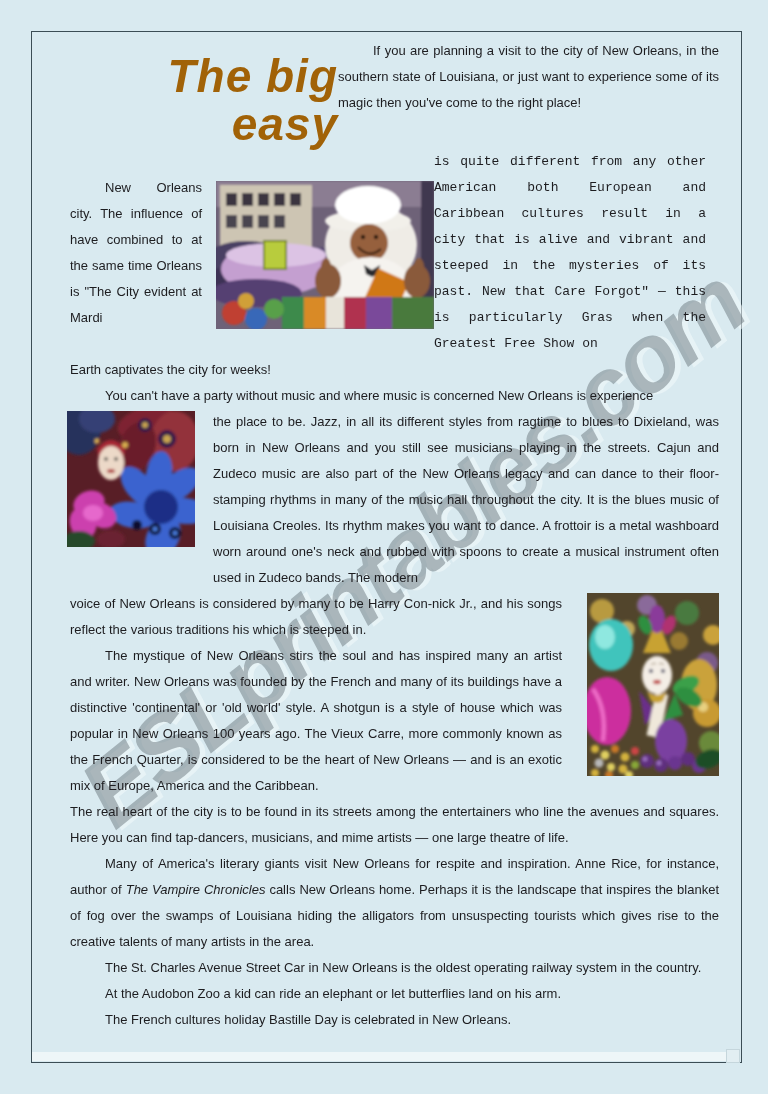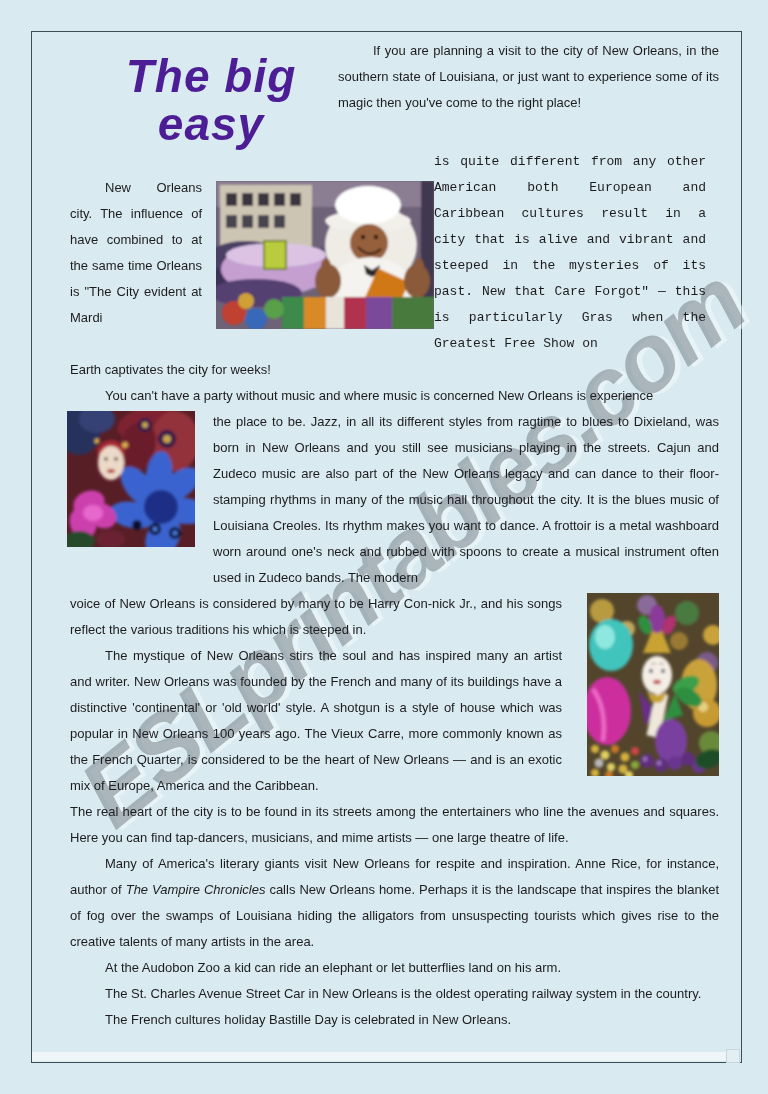--- a/index.html
+++ b/index.html
@@ -23,21 +23,21 @@
   .flow{
     position:absolute;left:70px;top:38px;width:649px;z-index:2;
     font-size:13px;line-height:26px;color:#1d1d20;text-align:justify;
   }
   .flow p{margin:0;}
   .indent{text-indent:35px;}
   .header{display:flow-root;}
   .title{
     float:left;width:268px;padding:14px 0 0 14px;box-sizing:border-box;
     font-size:46px;line-height:1.05;font-weight:bold;font-style:italic;
-    color:#4c1d95;letter-spacing:1px;text-align:center;
+    color:#a16207;letter-spacing:1px;text-align:right;
   }
   .para2row{display:flex;align-items:center;}
   .p2-left{width:132px;}
   .img-parade{width:218px;height:148px;margin-left:14px;flex:none;margin-top:4px;}
   .p2-right{width:272px;margin-left:13px;font-family:Liberation Mono, monospace;}
   .img-mask{
     float:left;width:128px;height:136px;margin:2px 18px 24px -3px;
   }
   .img-doll{
     float:right;width:132px;height:183px;margin:2px 0 12px 25px;
@@ -244,22 +244,22 @@
               <circle cx="42" cy="182" r="4" fill="#e0d060"></circle>
           </g>
           <ellipse cx="122" cy="166" rx="14" ry="9" fill="#1f4d28" transform="rotate(-20 122 166)"></ellipse>
         </g>
       </svg>
     </div>
     <p>voice of New Orleans is considered by many to be Harry Con-nick Jr., and his songs reflect the various traditions his which is steeped in.</p>
     <p class="indent">The mystique of New Orleans stirs the soul and has inspired many an artist and writer. New Orleans was founded by the French and many of its buildings have a distinctive 'continental' or 'old world' style. A shotgun is a style of house which was popular in New Orleans 100 years ago. The Vieux Carre, more commonly known as the French Quarter, is considered to be the heart of New Orleans — and is an exotic mix of Europe, America and the Caribbean.</p>
     <p>The real heart of the city is to be found in its streets among the entertainers who line the avenues and squares. Here you can find tap-dancers, musicians, and mime artists — one large theatre of life.</p>
     <p class="indent"><span>Many of America's literary giants visit New Orleans for respite and inspiration. Anne Rice, for instance, author of </span><i>The Vampire Chronicles</i><span> calls New Orleans home. Perhaps it is the landscape that inspires the blanket of fog over the swamps of Louisiana hiding the alligators from unsuspecting tourists which gives rise to the creative talents of many artists in the area.</span></p>
+    <p class="indent">The St. Charles Avenue Street Car in New Orleans is the oldest operating railway system in the country.</p>
     <p class="indent">At the Audobon Zoo a kid can ride an elephant or let butterflies land on his arm.</p>
-    <p class="indent">The St. Charles Avenue Street Car in New Orleans is the oldest operating railway system in the country.</p>
     <p class="indent">The French cultures holiday Bastille Day is celebrated in New Orleans.</p>
   </div>
 
 </div>
 
 <div class="scrolltrack">
   <div class="scrollgrip"></div>
 </div>
 
 </body></html>

